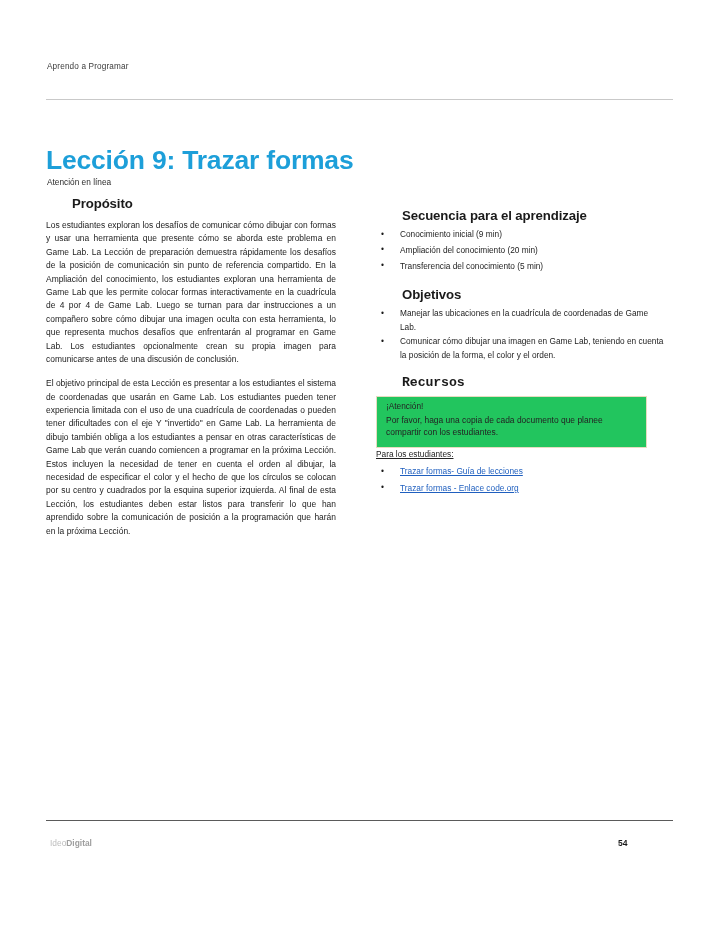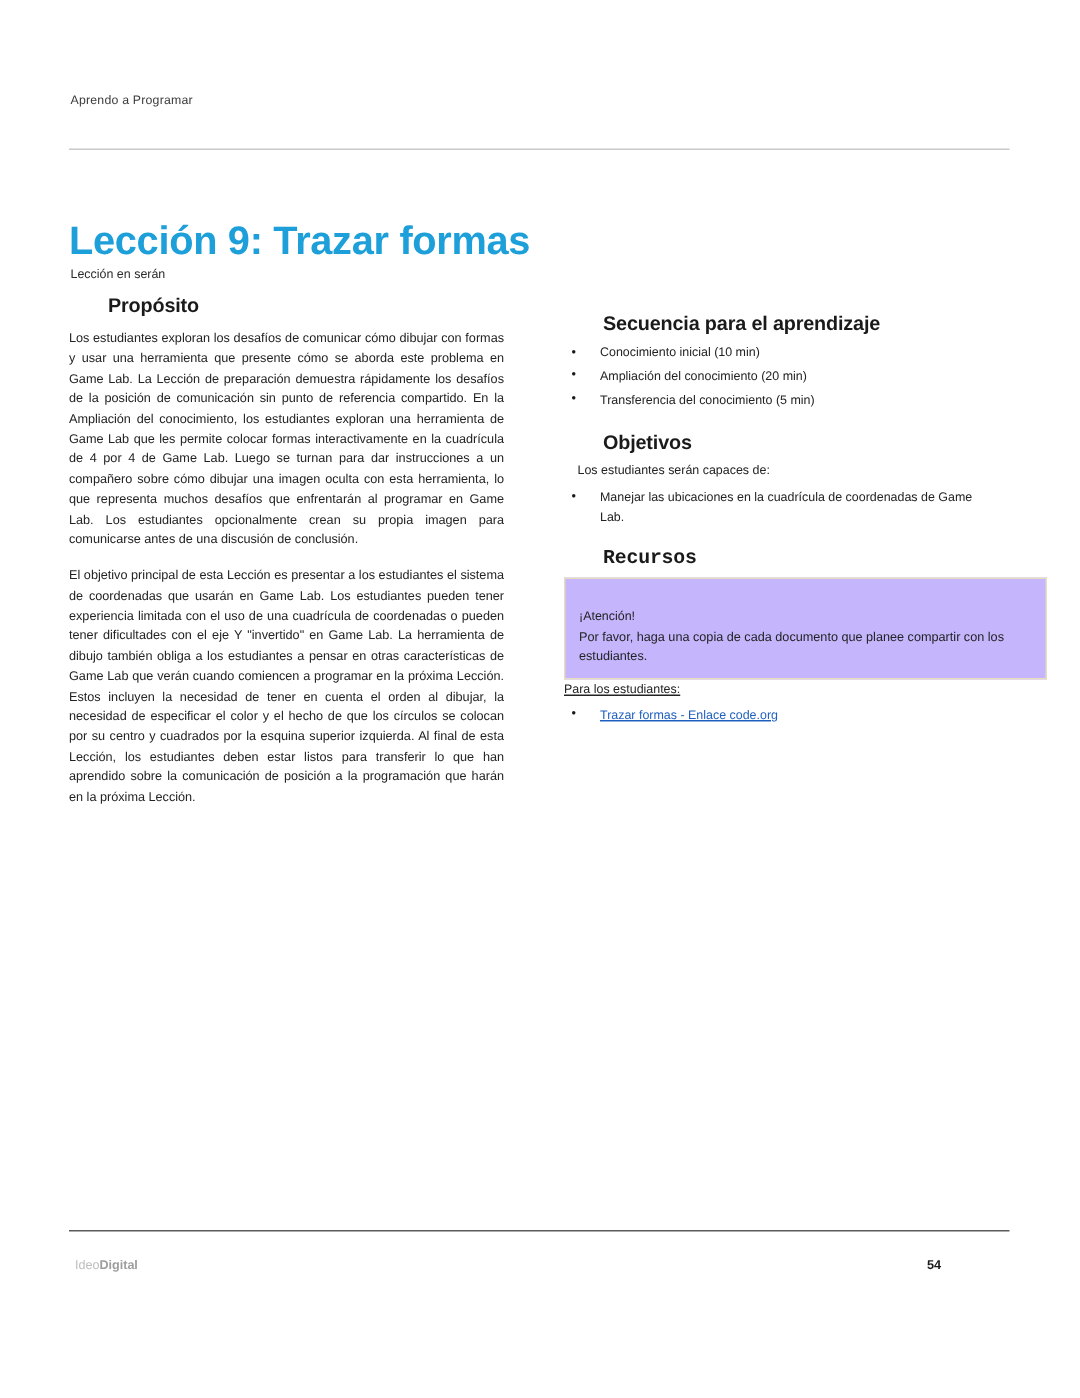--- a/index.html
+++ b/index.html
@@ -154,23 +154,23 @@
     color: #1f5fbf;
     text-decoration: underline;
     font-size: 8.3px;
   }
 
   
   .callout {
     box-sizing: border-box;
     margin-top: 6px;
     border: 1px solid #e6dcc0;
-    background: #c4b5fd;
-    padding: 18px 9px 8px 9px;
-    width: 322px;
+    background: #22c55e;
+    padding: 3px 9px 8px 9px;
+    width: 271px;
   }
   .callout .callout-title {
     font-size: 8.3px;
     line-height: 1.5;
     color: #232323;
     margin: 0 0 1px 0;
   }
   .callout .callout-body {
     font-size: 8.45px;
     line-height: 1.52;
@@ -217,53 +217,56 @@
 </style>
 </head>
 <body>
 
 <div class="page">
 
   <div class="running-header">Aprendo a Programar</div>
   <div class="header-rule"></div>
 
   <h1 class="lesson-title">Lección 9: Trazar formas</h1>
-  <div class="lesson-subtitle">Lección en serán</div>
+  <div class="lesson-subtitle">Atención en línea</div>
 
   <div class="col-left">
     <h2 class="section-heading">Propósito</h2>
     <p class="body-para">Los estudiantes exploran los desafíos de comunicar cómo dibujar con formas y usar una herramienta que presente cómo se aborda este problema en Game Lab. La Lección de preparación demuestra rápidamente los desafíos de la posición de comunicación sin punto de referencia compartido. En la Ampliación del conocimiento, los estudiantes exploran una herramienta de Game Lab que les permite colocar formas interactivamente en la cuadrícula de 4 por 4 de Game Lab. Luego se turnan para dar instrucciones a un compañero sobre cómo dibujar una imagen oculta con esta herramienta, lo que representa muchos desafíos que enfrentarán al programar en Game Lab. Los estudiantes opcionalmente crean su propia imagen para comunicarse antes de una discusión de conclusión.</p>
     <p class="body-para">El objetivo principal de esta Lección es presentar a los estudiantes el sistema de coordenadas que usarán en Game Lab. Los estudiantes pueden tener experiencia limitada con el uso de una cuadrícula de coordenadas o pueden tener dificultades con el eje Y "invertido" en Game Lab. La herramienta de dibujo también obliga a los estudiantes a pensar en otras características de Game Lab que verán cuando comiencen a programar en la próxima Lección. Estos incluyen la necesidad de tener en cuenta el orden al dibujar, la necesidad de especificar el color y el hecho de que los círculos se colocan por su centro y cuadrados por la esquina superior izquierda. Al final de esta Lección, los estudiantes deben estar listos para transferir lo que han aprendido sobre la comunicación de posición a la programación que harán en la próxima Lección.</p>
   </div>
 
   <div class="col-right">
 
     <h2 class="section-heading">Secuencia para el aprendizaje</h2>
     <ul class="bullets">
-      <li>Conocimiento inicial (10 min)</li>
+      <li>Conocimiento inicial (9 min)</li>
       <li>Ampliación del conocimiento (20 min)</li>
       <li>Transferencia del conocimiento (5 min)</li>
     </ul>
 
     <h2 class="section-heading spaced-top">Objetivos</h2>
-    <p class="lead-in">Los estudiantes serán capaces de:</p>
     <ul class="bullets objectives">
       <li>Manejar las ubicaciones en la cuadrícula de coordenadas de Game Lab.</li>
+      <li>Comunicar cómo dibujar una imagen en Game Lab, teniendo en cuenta la posición de la forma, el color y el orden.</li>
     </ul>
 
     <h2 class="section-heading spaced-top-lg">Recursos</h2>
 
     <div class="callout">
       <p class="callout-title">¡Atención!</p>
       <p class="callout-body">Por favor, haga una copia de cada documento que planee compartir con los estudiantes.</p>
     </div>
 
     <p class="lead-in flush resources-after">Para los estudiantes:</p>
     <ul class="bullets links">
       <li>
+        <a class="doc-link" href="#">Trazar formas- Guía de lecciones</a>
+      </li>
+      <li>
         <a class="doc-link" href="#">Trazar formas - Enlace code.org</a>
       </li>
     </ul>
 
   </div>
 
   <div class="footer-rule"></div>
   <div class="footer-logo"><span class="logo-light">Ideo</span><span class="logo-bold">Digital</span></div>
   <div class="page-number">54</div>
 

